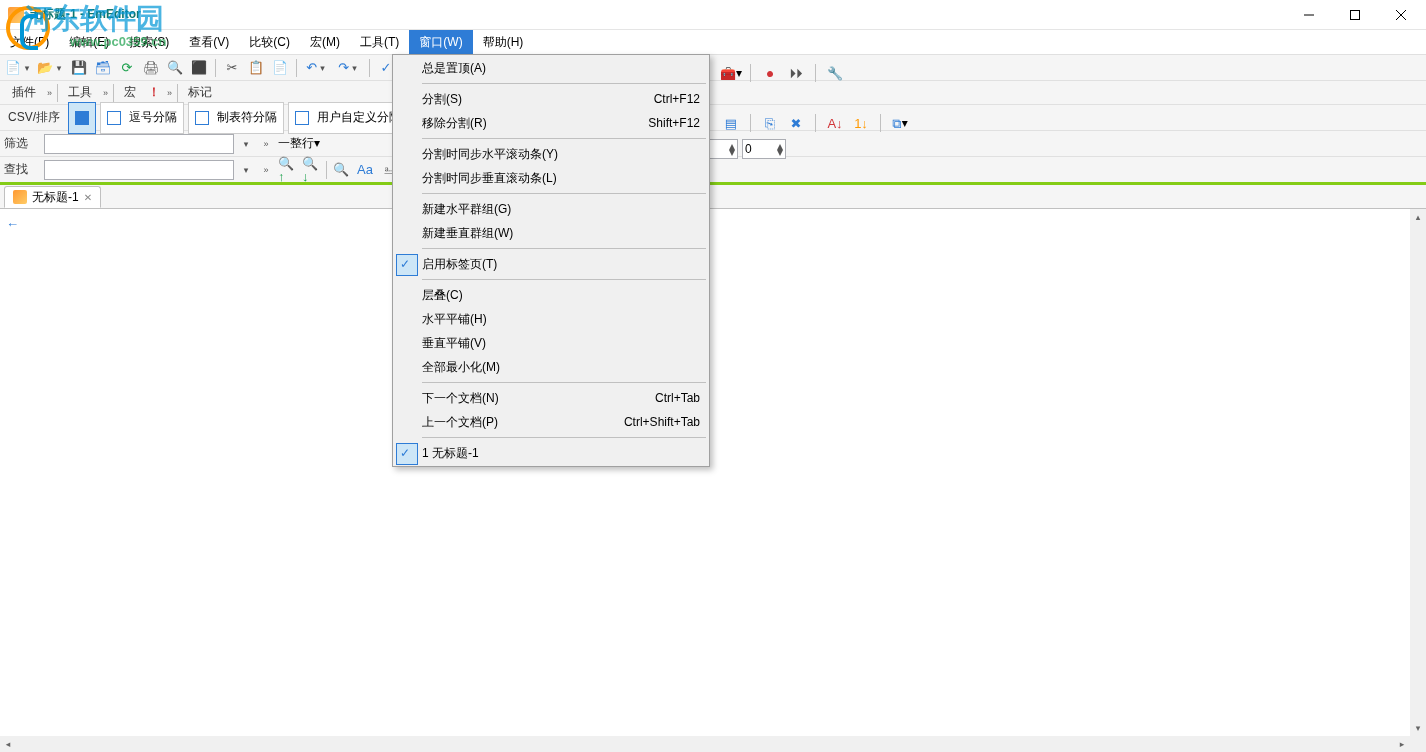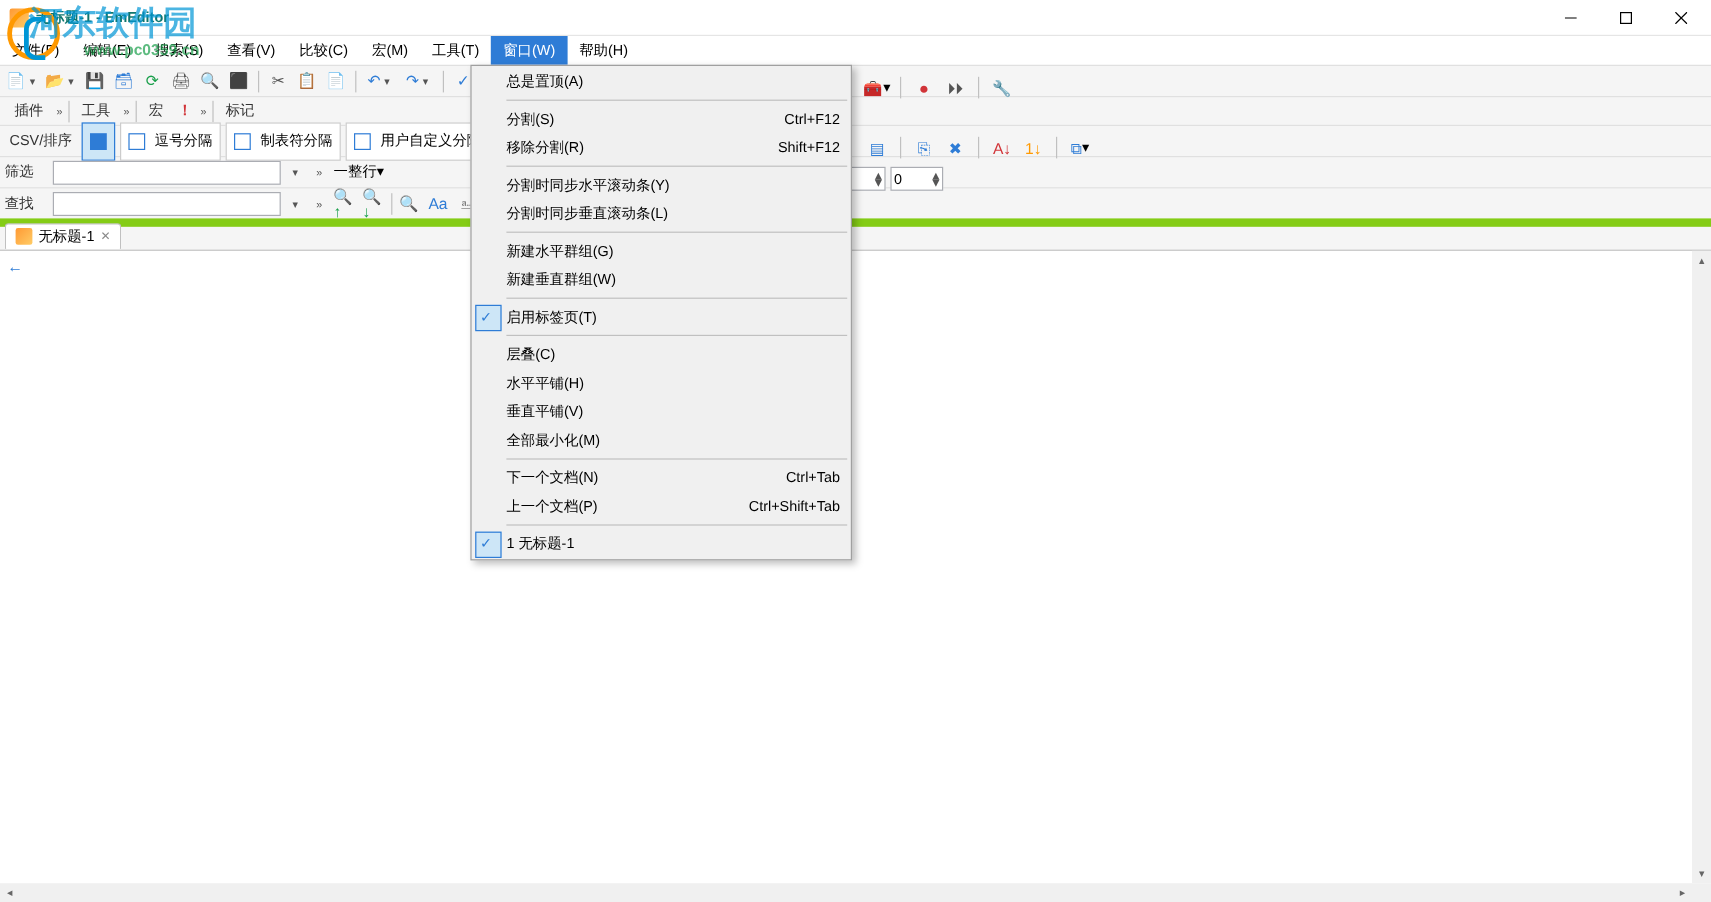--- a/index.html
+++ b/index.html
@@ -46,21 +46,21 @@
 .csvrow .sq.o{background:#fff;border:1px solid #2e7cd6;}
 
 
 .frow { height:26px; background:#f5f5f5; border-top:1px solid #e0e0e0; display:flex; align-items:center; padding:0 4px; gap:4px;}
 .frow .flabel{ color:#333; width:36px;}
 .frow .finput{ flex:0 0 190px; height:20px; border:1px solid #abadb3; background:#fff;}
 .frow .arrowbtn{width:16px;text-align:center;font-size:9px;color:#555;}
 .frow .ico{width:20px;height:20px;display:flex;align-items:center;justify-content:center;}
 
 
-.tabstrip { height:26px; background:#f5f5f5; border-top:7px solid #84cc16; display:flex; align-items:flex-end; padding:0 4px;}
+.tabstrip { height:26px; background:#f5f5f5; border-top:3px solid #84cc16; display:flex; align-items:flex-end; padding:0 4px;}
 .tabstrip .tab{ height:22px; background:#fff; border:1px solid #c0c0c0; border-bottom:1px solid #fff; padding:0 8px; display:flex; align-items:center; gap:5px; border-radius:3px 3px 0 0;}
 .tabstrip .tab .ico{width:14px;height:14px;background:linear-gradient(135deg,#ff9933,#ffcc66);border-radius:2px;}
 .tabstrip .tab .x{font-size:10px;color:#888;}
 
 
 .editor { position:relative; background:#fff; border-top:1px solid #c0c0c0; height: calc(752px - 30px - 24px - 26px - 24px - 26px - 26px - 26px - 26px); }
 .editor .back-arrow{ position:absolute; left:6px; top:6px; color:#2e7cd6; font-size:13px;}
 .editor .scrollbar-v{position:absolute;right:0;top:0;bottom:16px;width:16px;background:#f0f0f0;}
 .editor .scrollbar-h{position:absolute;left:0;right:16px;bottom:0;height:16px;background:#f0f0f0;}
 .editor .sb-corner{position:absolute;right:0;bottom:0;width:16px;height:16px;background:#f0f0f0;}

